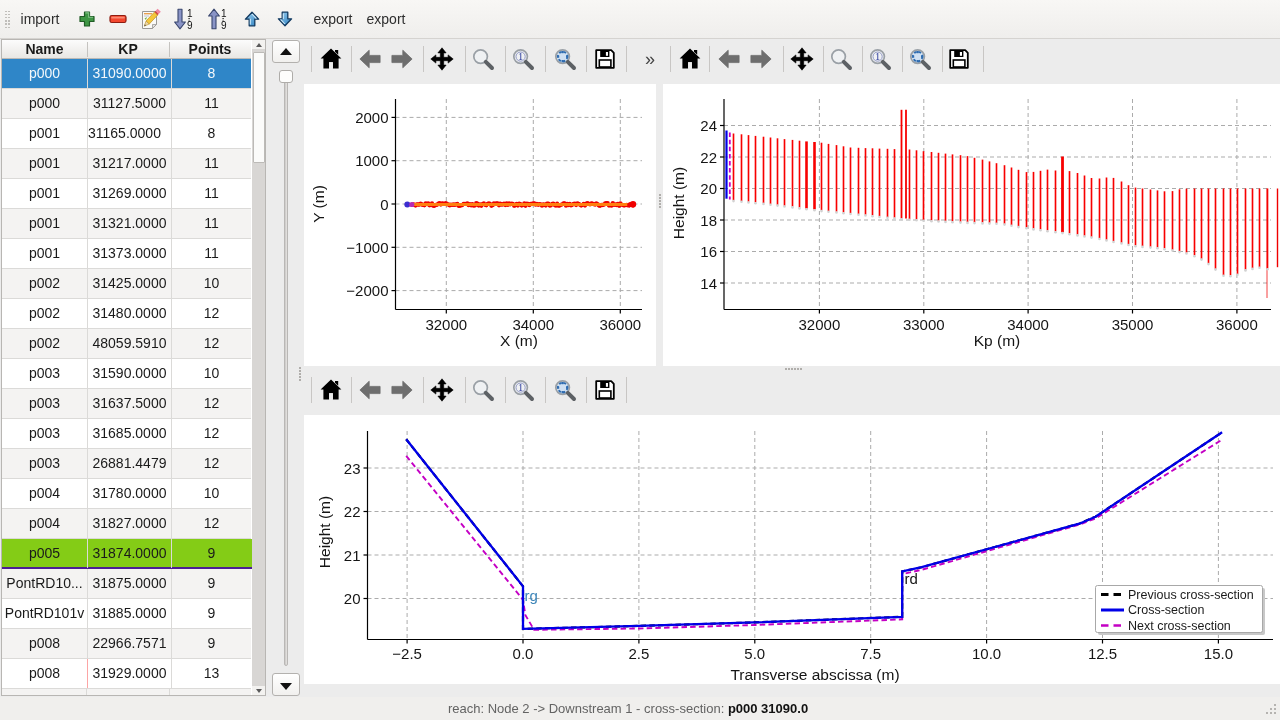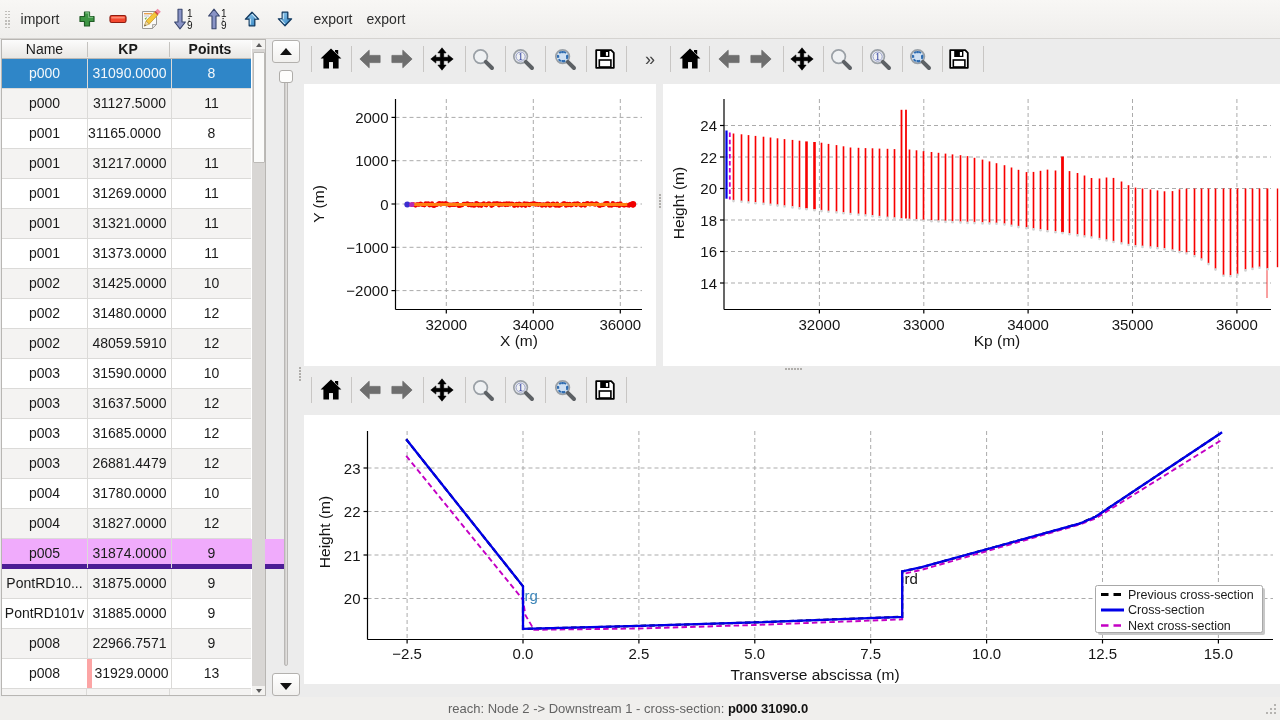--- a/index.html
+++ b/index.html
@@ -70,21 +70,21 @@
         <linearGradient id="bg2" x1="0" y1="0" x2="1" y2="1">
           <stop offset="0" stop-color="#9ed0f0"></stop>
           <stop offset="1" stop-color="#2a80c0"></stop>
         </linearGradient>
       </defs>
       <path d="M11 17.8 L4.4 10.8 H8.2 V4.2 H13.8 V10.8 H17.6 Z" fill="url(#bg2)" stroke="#123a60" stroke-width="1.3" stroke-linejoin="round"></path>
       <path d="M9.3 5.6 V11 M10.9 16 L6.6 11.3" stroke="#cde8f8" stroke-width="1.1" fill="none"></path>
     </svg></div>
 <div style="position:absolute;left:1px;top:39px;width:265px;height:657px;background:#fff;border:1px solid #b8b6b3;box-sizing:border-box"></div>
 <div style="position:absolute;left:2px;top:40px;width:249px;height:19px;background:linear-gradient(#fcfcfc,#e9e7e4);border-bottom:1px solid #bbb9b6;box-sizing:border-box"></div>
-<div style="position:absolute;left:2px;top:40px;width:85px;height:19px;line-height:19px;text-align:center;font-weight:normal;font-size:14px;color:#1a1a1a">Name</div>
+<div style="position:absolute;left:2px;top:40px;width:85px;height:19px;line-height:19px;text-align:center;font-weight:bold;font-size:14px;color:#1a1a1a">Name</div>
 <div style="position:absolute;left:87px;top:40px;width:82px;height:19px;line-height:19px;text-align:center;font-weight:bold;font-size:14px;color:#1a1a1a">KP</div>
 <div style="position:absolute;left:169px;top:40px;width:82px;height:19px;line-height:19px;text-align:center;font-weight:bold;font-size:14px;color:#1a1a1a">Points</div>
 <div style="position:absolute;left:87px;top:42px;width:1px;height:15px;background:#c5c3c0"></div>
 <div style="position:absolute;left:169px;top:42px;width:1px;height:15px;background:#c5c3c0"></div>
 <div style="position:absolute;left:2px;top:59px;width:249px;height:30px;background:#2f86c8;border-bottom:1px solid #dbdad8;box-sizing:border-box">
     <div style="position:absolute;left:0;top:0;width:85px;height:29px;line-height:29px;text-align:center;font-size:14px;color:#f4f8fb">p000</div>
     <div style="position:absolute;left:85px;top:0;width:84px;height:29px;line-height:29px;text-align:center;font-size:14px;color:#f4f8fb;border-left:1px solid #dbdad8;box-sizing:border-box">31090.0000</div>
     <div style="position:absolute;left:169px;top:0;width:80px;height:29px;line-height:29px;text-align:center;font-size:14px;color:#f4f8fb;border-left:1px solid #dbdad8;box-sizing:border-box">8</div>
   </div>
 <div style="position:absolute;left:2px;top:89px;width:249px;height:30px;background:#f4f3f2;border-bottom:1px solid #dbdad8;box-sizing:border-box">
@@ -155,21 +155,21 @@
 <div style="position:absolute;left:2px;top:479px;width:249px;height:30px;background:#ffffff;border-bottom:1px solid #dbdad8;box-sizing:border-box">
     <div style="position:absolute;left:0;top:0;width:85px;height:29px;line-height:29px;text-align:center;font-size:14px;color:#1a1a1a">p004</div>
     <div style="position:absolute;left:85px;top:0;width:84px;height:29px;line-height:29px;text-align:center;font-size:14px;color:#1a1a1a;border-left:1px solid #dbdad8;box-sizing:border-box">31780.0000</div>
     <div style="position:absolute;left:169px;top:0;width:80px;height:29px;line-height:29px;text-align:center;font-size:14px;color:#1a1a1a;border-left:1px solid #dbdad8;box-sizing:border-box">10</div>
   </div>
 <div style="position:absolute;left:2px;top:509px;width:249px;height:30px;background:#f4f3f2;border-bottom:1px solid #dbdad8;box-sizing:border-box">
     <div style="position:absolute;left:0;top:0;width:85px;height:29px;line-height:29px;text-align:center;font-size:14px;color:#1a1a1a">p004</div>
     <div style="position:absolute;left:85px;top:0;width:84px;height:29px;line-height:29px;text-align:center;font-size:14px;color:#1a1a1a;border-left:1px solid #dbdad8;box-sizing:border-box">31827.0000</div>
     <div style="position:absolute;left:169px;top:0;width:80px;height:29px;line-height:29px;text-align:center;font-size:14px;color:#1a1a1a;border-left:1px solid #dbdad8;box-sizing:border-box">12</div>
   </div>
-<div style="position:absolute;left:2px;top:539px;width:283px;height:30px;background:#f0abfc;border-bottom:5px solid #4c1d95;box-sizing:border-box">
+<div style="position:absolute;left:2px;top:539px;width:262px;height:30px;background:#84cc16;border-bottom:2px solid #4c1d95;box-sizing:border-box">
     <div style="position:absolute;left:0;top:0;width:85px;height:29px;line-height:29px;text-align:center;font-size:14px;color:#1a1a1a">p005</div>
     <div style="position:absolute;left:85px;top:0;width:84px;height:29px;line-height:29px;text-align:center;font-size:14px;color:#1a1a1a;border-left:1px solid #dbdad8;box-sizing:border-box">31874.0000</div>
     <div style="position:absolute;left:169px;top:0;width:80px;height:29px;line-height:29px;text-align:center;font-size:14px;color:#1a1a1a;border-left:1px solid #dbdad8;box-sizing:border-box">9</div>
   </div>
 <div style="position:absolute;left:2px;top:569px;width:249px;height:30px;background:#f4f3f2;border-bottom:1px solid #dbdad8;box-sizing:border-box">
     <div style="position:absolute;left:0;top:0;width:85px;height:29px;line-height:29px;text-align:center;font-size:14px;color:#1a1a1a">PontRD10...</div>
     <div style="position:absolute;left:85px;top:0;width:84px;height:29px;line-height:29px;text-align:center;font-size:14px;color:#1a1a1a;border-left:1px solid #dbdad8;box-sizing:border-box">31875.0000</div>
     <div style="position:absolute;left:169px;top:0;width:80px;height:29px;line-height:29px;text-align:center;font-size:14px;color:#1a1a1a;border-left:1px solid #dbdad8;box-sizing:border-box">9</div>
   </div>
 <div style="position:absolute;left:2px;top:599px;width:249px;height:30px;background:#ffffff;border-bottom:1px solid #dbdad8;box-sizing:border-box">
@@ -177,21 +177,21 @@
     <div style="position:absolute;left:85px;top:0;width:84px;height:29px;line-height:29px;text-align:center;font-size:14px;color:#1a1a1a;border-left:1px solid #dbdad8;box-sizing:border-box">31885.0000</div>
     <div style="position:absolute;left:169px;top:0;width:80px;height:29px;line-height:29px;text-align:center;font-size:14px;color:#1a1a1a;border-left:1px solid #dbdad8;box-sizing:border-box">9</div>
   </div>
 <div style="position:absolute;left:2px;top:629px;width:249px;height:30px;background:#f4f3f2;border-bottom:1px solid #dbdad8;box-sizing:border-box">
     <div style="position:absolute;left:0;top:0;width:85px;height:29px;line-height:29px;text-align:center;font-size:14px;color:#1a1a1a">p008</div>
     <div style="position:absolute;left:85px;top:0;width:84px;height:29px;line-height:29px;text-align:center;font-size:14px;color:#1a1a1a;border-left:1px solid #dbdad8;box-sizing:border-box">22966.7571</div>
     <div style="position:absolute;left:169px;top:0;width:80px;height:29px;line-height:29px;text-align:center;font-size:14px;color:#1a1a1a;border-left:1px solid #dbdad8;box-sizing:border-box">9</div>
   </div>
 <div style="position:absolute;left:2px;top:659px;width:249px;height:30px;background:#ffffff;border-bottom:1px solid #dbdad8;box-sizing:border-box">
     <div style="position:absolute;left:0;top:0;width:85px;height:29px;line-height:29px;text-align:center;font-size:14px;color:#1a1a1a">p008</div>
-    <div style="position:absolute;left:85px;top:0;width:84px;height:29px;line-height:29px;text-align:center;font-size:14px;color:#1a1a1a;border-left:5px solid #fca5a5;box-sizing:border-box">31929.0000</div>
+    <div style="position:absolute;left:85px;top:0;width:84px;height:29px;line-height:29px;text-align:center;font-size:14px;color:#1a1a1a;border-left:1px solid #fca5a5;box-sizing:border-box">31929.0000</div>
     <div style="position:absolute;left:169px;top:0;width:80px;height:29px;line-height:29px;text-align:center;font-size:14px;color:#1a1a1a;border-left:1px solid #dbdad8;box-sizing:border-box">13</div>
   </div>
 <div style="position:absolute;left:2px;top:689px;width:249px;height:6px;background:#f4f3f2"></div>
 <div style="position:absolute;left:86px;top:689px;width:1px;height:6px;background:#dbdad8"></div>
 <div style="position:absolute;left:169px;top:689px;width:1px;height:6px;background:#dbdad8"></div>
 <div style="position:absolute;left:252px;top:40px;width:13px;height:655px;background:#d8d6d4"></div>
 <div style="position:absolute;left:252px;top:40px;width:13px;height:9px;background:#f3f2f0"></div>
 <div style="position:absolute;left:255.5px;top:43px;width:0;height:0;border-left:3px solid transparent;border-right:3px solid transparent;border-bottom:4px solid #5a5a5a"></div>
 <div style="position:absolute;left:252px;top:686px;width:13px;height:9px;background:#f3f2f0"></div>
 <div style="position:absolute;left:255.5px;top:689px;width:0;height:0;border-left:3px solid transparent;border-right:3px solid transparent;border-top:4px solid #5a5a5a"></div>

